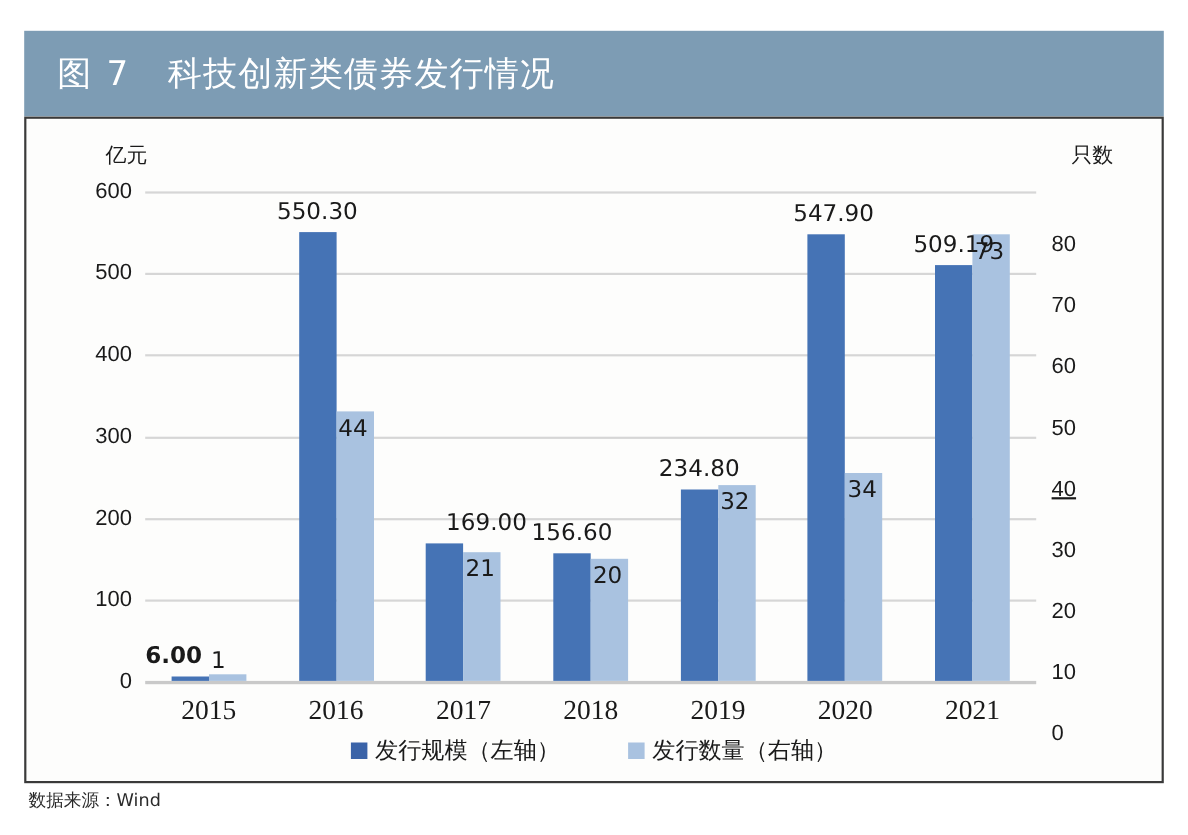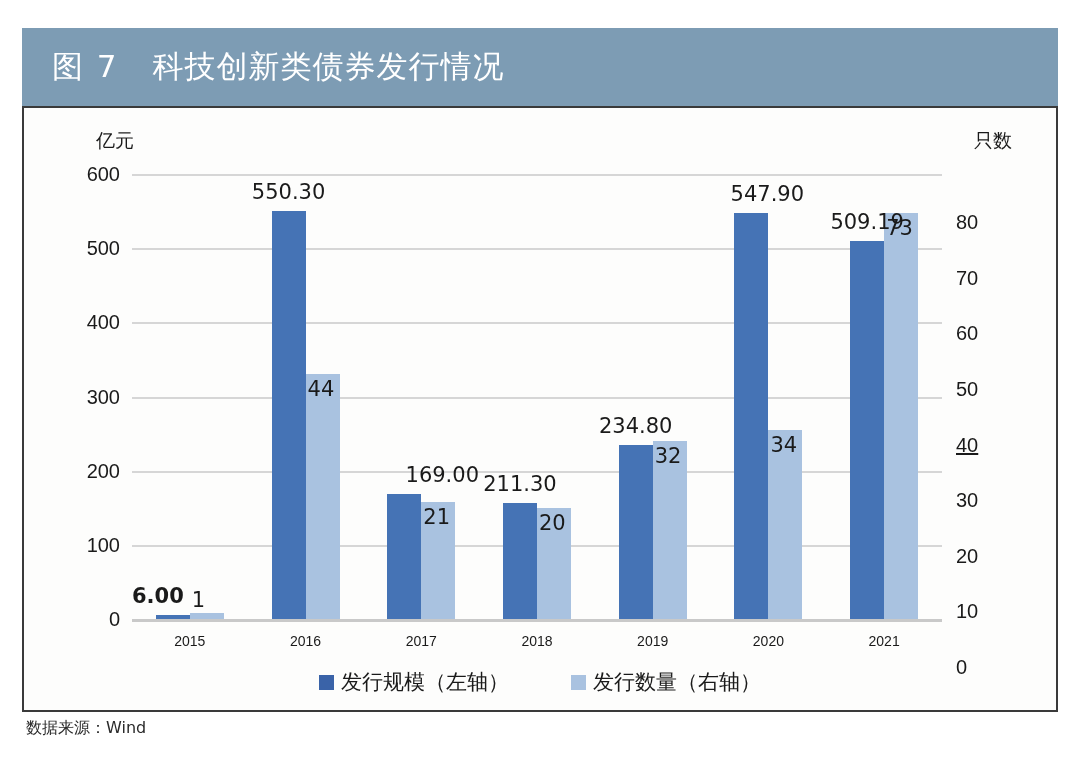--- a/index.html
+++ b/index.html
@@ -109,25 +109,25 @@
     color: #1a1a1a;
     white-space: nowrap;
     line-height: 1;
     font-family: "DejaVu Sans", "Liberation Sans", sans-serif;
   }
 
   .xlabel {
     position: absolute;
     top: 100%;
     margin-top: 14px;
-    font-size: 14px;
+    font-size: 25px;
     color: #1a1a1a;
     text-align: center;
     white-space: nowrap;
-    font-family: Liberation Sans, sans-serif;
+    font-family: Liberation Serif, serif;
   }
 
   
   #legend {
     position: absolute;
     left: 0; right: 0;
     top: 560px;
     display: flex;
     justify-content: center;
     align-items: center;
@@ -221,35 +221,35 @@
           <div class="group" style="left: 231.429px; width: 115.714px;">
             <div class="bar primary" style="width: 34px; height: 125.342px; left: 23.8571px;"></div>
             <div class="bar secondary" style="width: 34px; height: 116.812px; left: 57.8571px;"></div>
             <div class="bar-label" style="left: 1.85714px; width: 78px; text-align: center; bottom: 133.342px; margin-left: 38px;">169.00</div>
             <div class="bar-label" style="left: 59.8571px; bottom: 90.8125px;">21</div>
             <div class="xlabel" style="left: 0px; width: 115.714px;">2017</div>
           </div>
           <div class="group" style="left: 347.143px; width: 115.714px;">
             <div class="bar primary" style="width: 34px; height: 116.145px; left: 23.8571px;"></div>
             <div class="bar secondary" style="width: 34px; height: 111.25px; left: 57.8571px;"></div>
-            <div class="bar-label" style="left: 1.85714px; width: 78px; text-align: center; bottom: 124.145px;">211.30</div>
+            <div class="bar-label" style="left: 1.85714px; width: 78px; text-align: center; bottom: 124.145px;">156.60</div>
             <div class="bar-label" style="left: 59.8571px; bottom: 85.25px;">20</div>
             <div class="xlabel" style="left: 0px; width: 115.714px;">2018</div>
           </div>
           <div class="group" style="left: 462.857px; width: 115.714px;">
             <div class="bar primary" style="width: 34px; height: 174.143px; left: 23.8571px;"></div>
             <div class="bar secondary" style="width: 34px; height: 178px; left: 57.8571px;"></div>
             <div class="bar-label" style="left: 1.85714px; width: 78px; text-align: center; bottom: 182.143px;">234.80</div>
             <div class="bar-label" style="left: 59.8571px; bottom: 152px;">32</div>
             <div class="xlabel" style="left: 0px; width: 115.714px;">2019</div>
           </div>
           <div class="group" style="left: 578.571px; width: 115.714px;">
             <div class="bar primary" style="width: 34px; height: 406.359px; left: 23.8571px;"></div>
             <div class="bar secondary" style="width: 34px; height: 189.125px; left: 57.8571px;"></div>
-            <div class="bar-label" style="left: 20px; width: 78px; text-align: left; bottom: 414.359px;">547.90</div>
+            <div class="bar-label" style="left: 6px; width: 78px; text-align: right; bottom: 414.359px;">547.90</div>
             <div class="bar-label" style="left: 59.8571px; bottom: 163.125px;">34</div>
             <div class="xlabel" style="left: 0px; width: 115.714px;">2020</div>
           </div>
           <div class="group" style="left: 694.286px; width: 115.714px;">
             <div class="bar primary" style="width: 34px; height: 377.649px; left: 23.8571px;"></div>
             <div class="bar secondary" style="width: 34px; height: 406.062px; left: 57.8571px;"></div>
             <div class="bar-label" style="left: 1.85714px; width: 78px; text-align: center; bottom: 385.649px;">509.19</div>
             <div class="bar-label" style="left: 59.8571px; bottom: 380.062px;">73</div>
             <div class="xlabel" style="left: 0px; width: 115.714px;">2021</div>
           </div>

